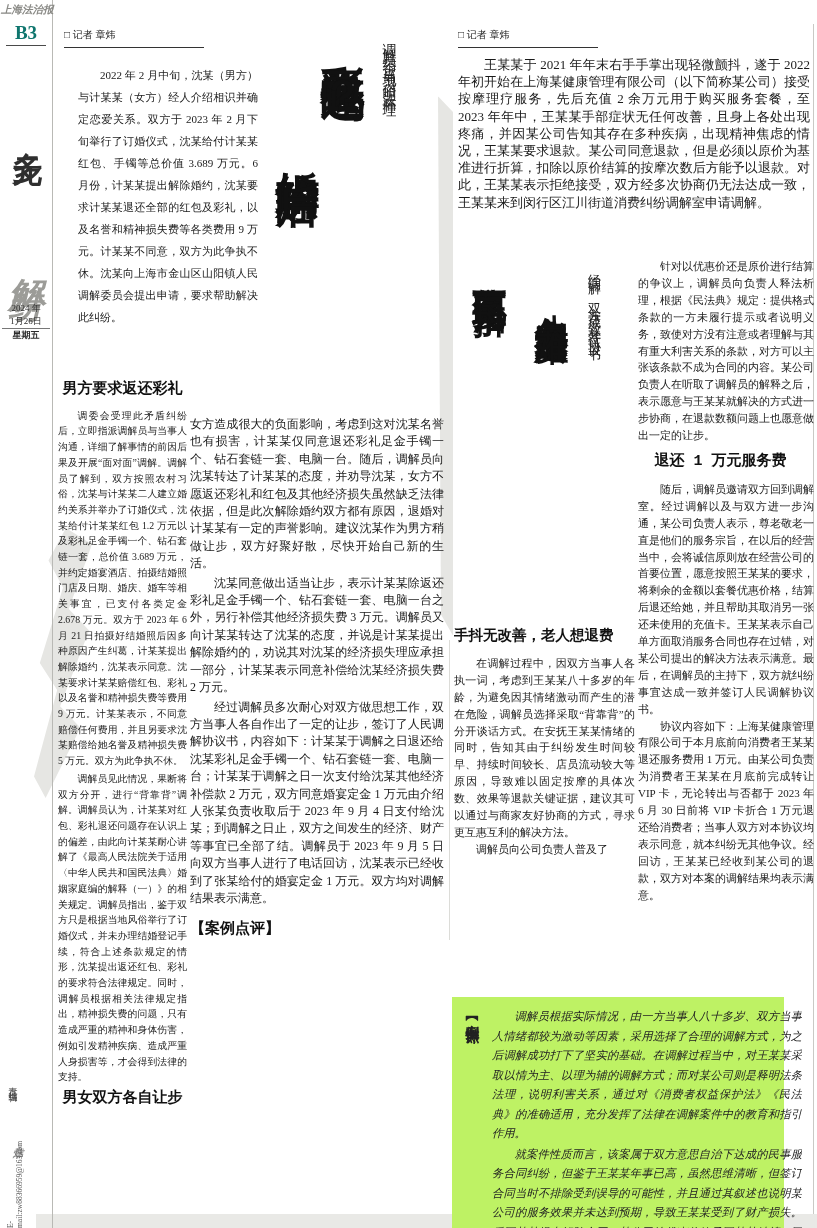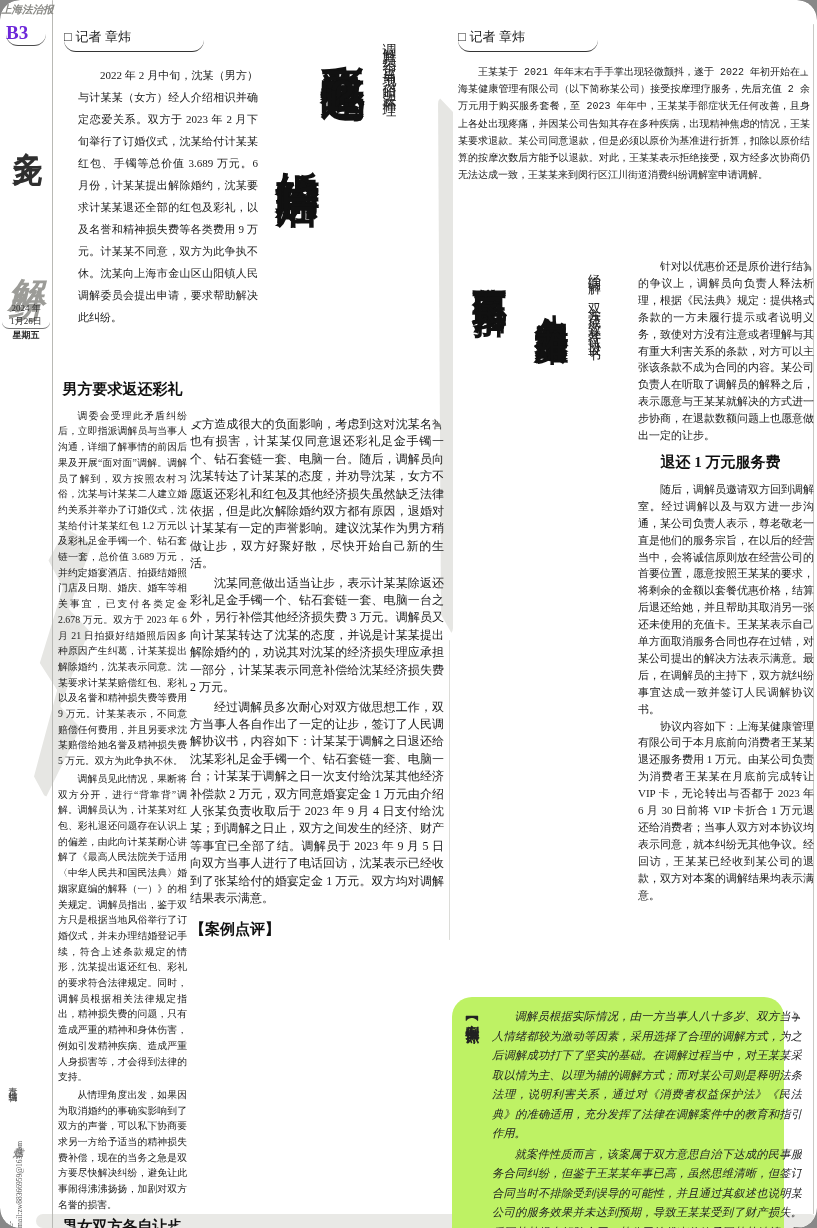--- a/index.html
+++ b/index.html
@@ -1,69 +1,69 @@
 <!DOCTYPE html>
 <html><head>
 <meta charset="utf-8">
 <style>
-  * { margin:0; padding:0; box-sizing:border-box;border-radius:20px; }
+  * { margin:0; padding:0; box-sizing:border-box; }
   html,body { background:#888; }
   #page {
     position:relative; width:817px; height:1228px; margin:0 auto;
     background:#ffffff; overflow:hidden; color:#1a1a1a;
     font-family:"Liberation Serif","DejaVu Serif",serif;
   }
   .vt { writing-mode:vertical-rl; }
   .abs { position:absolute; }
   .just { text-align:justify; }
   .ind { text-indent:2em; }
 
   
   #rail-divider { left:52px; top:0; width:1px; height:1228px; background:#b9b9b5; }
   #paper-name { left:1px; top:3px; width:54px; font-size:10.5px; font-weight:bold; font-style:italic; color:#8a8a86; letter-spacing:0px; }
-  #page-no { left:6px; top:22px; width:40px; font-size:19px; font-weight:bold; color:#6d28d9; border-bottom:1.5px solid #4a4a4a; text-align:left; padding-bottom:1px; }
+  #page-no { left:6px; top:22px; width:40px; font-size:19px; font-weight:bold; color:#0f766e; border-bottom:1.5px solid #4a4a4a; text-align:center; padding-bottom:1px; }
   .sect-char { position:absolute; left:8px; width:40px; text-align:center; font-weight:bold; font-family:"Liberation Serif",serif; }
   #sect-1 { top:58px;  font-size:31px; color:#2f2f2f; letter-spacing:6px; height:150px; }
   #sect-2 { top:160px; font-size:35px; color:#9c9c98; font-style:italic; letter-spacing:10px; height:200px; }
   #date-block { left:2px; top:302px; width:48px; text-align:center; font-size:9px; color:#2b2b2b; line-height:13px; }
   #date-block .d2 { border-bottom:1px solid #777; }
   #date-block .d3 { font-weight:bold; }
   #editor-block { left:6px; top:1080px; height:70px; font-size:9px; color:#444; letter-spacing:2px; }
   #editor-name { left:10px; top:1138px; font-size:11px; color:#777; font-style:italic; letter-spacing:1px; height:30px; }
   #email { left:6px; top:1160px; height:68px; font-size:7.5px; color:#555; transform:rotate(180deg); }
 
   
   .decor { position:absolute; background:#e6e6e3; z-index:0; }
   #decor-band { left:438px; top:96px; width:15px; height:540px; transform:skewY(-1.5deg); clip-path:polygon(0 0,100% 3%,100% 100%,20% 96%); }
   #decor-zig { left:34px; top:528px; width:58px; height:270px; clip-path:polygon(55% 0,100% 6%,60% 30%,95% 38%,45% 66%,80% 74%,20% 100%,0 92%,40% 60%,10% 50%,50% 22%,25% 12%); }
   #bottom-strip { left:36px; top:1214px; width:781px; height:14px; background:#e9e9e6; z-index:0; }
   #right-edge { left:813px; top:24px; width:1px; height:1190px; background:#c9c9c5; }
   #mid-divider { left:449px; top:640px; width:1px; height:300px; background:#dcdcd8; }
 
   
-  .byline { font-size:13px; font-family:"Liberation Sans",sans-serif; color:#222; border-bottom:1px solid #333; padding-bottom:5px; width:140px; z-index:2; }
+  .byline { font-size:10px; font-family:"Liberation Sans",sans-serif; color:#222; border-bottom:1px solid #333; padding-bottom:5px; width:140px; z-index:2; }
 
   
   #left-art  { left:56px; top:24px; width:390px; height:1204px; position:absolute; z-index:1; }
   #right-art { left:452px; top:24px; width:364px; height:1204px; position:absolute; z-index:1; }
 
   
   #l-intro { left:22px; top:40px; width:180px; height:318px; font-size:11px; line-height:22px; overflow:hidden; }
   #l-title-right { left:257px; top:6px;  height:372px; font-size:44px; font-weight:bold; letter-spacing:3px; color:#111; }
   #l-title-left  { left:212px; top:112px; height:300px; font-size:44px; font-weight:bold; letter-spacing:3px; color:#111; }
   #l-kicker { left:324px; top:8px; height:310px; font-size:14px; letter-spacing:5px; color:#222; }
   #l-col1 { left:2px; top:352px; width:129px; height:852px; overflow:hidden; font-size:9.8px; line-height:15.7px; }
   #l-wide { left:134px; top:392px; width:254px; height:812px; overflow:hidden; font-size:12px; line-height:17.4px; }
-  .sec-head { font-family:Liberation Serif, serif; font-weight:bold; font-size:15px; text-align:center; margin:6px 0 10px 0; color:#111; }
+  .sec-head { font-family:Liberation Mono, monospace; font-weight:bold; font-size:15px; text-align:center; margin:6px 0 10px 0; color:#111; }
   .sec-head.inline-head { text-align:left; font-size:15px; margin:14px 0 8px 0; }
   #l-col1 p, #l-wide p { margin-bottom:2px; }
   .comment-text { font-style:italic; line-height:19.5px; color:#222; }
 
   
-  #r-intro { left:6px; top:40px; width:352px; height:198px; font-size:10px; line-height:17.2px; overflow:hidden;font-family:Liberation Mono, monospace; }
+  #r-intro { left:6px; top:32px; width:352px; height:198px; font-size:13px; line-height:17.2px; overflow:hidden; }
   #r-kicker { left:133px; top:240px; height:340px; font-size:13px; letter-spacing:4px; color:#222; }
   #r-title-right { left:76px; top:264px; height:350px; font-size:34px; font-weight:bold; letter-spacing:2px; color:#111; }
   #r-title-left  { left:14px; top:236px; height:350px; font-size:34px; font-weight:bold; letter-spacing:2px; color:#111; }
   #r-mid { left:2px; top:600px; width:181px; height:346px; overflow:hidden; font-size:11px; line-height:16.9px; }
   #r-mid .sec-head { text-align:left; font-size:14.5px; margin:4px 0 10px 0; }
   #r-col2 { left:186px; top:234px; width:176px; height:714px; overflow:hidden; font-size:11px; line-height:16.9px; }
   #r-col2 .sec-head { margin:10px 11px 10px 0; }
   #r-comment-box { left:0px; top:926px; width:332px; height:264px; background:#bef264;margin-top:47px; }
   #r-comment-label { position:absolute; left:12px; top:14px; height:130px; font-size:14px; font-weight:bold; font-family:"Liberation Sans",sans-serif; color:#222; letter-spacing:2px; }
   #r-comment-text { position:absolute; left:40px; top:10px; width:310px; height:246px; overflow:hidden; font-size:11.3px; line-height:16.8px; }
@@ -100,21 +100,20 @@
     <div id="l-intro" class="abs just ind">2022 年 2 月中旬，沈某（男方）与计某某（女方）经人介绍相识并确定恋爱关系。双方于 2023 年 2 月下旬举行了订婚仪式，沈某给付计某某红包、手镯等总价值 3.689 万元。6 月份，计某某提出解除婚约，沈某要求计某某退还全部的红包及彩礼，以及名誉和精神损失费等各类费用 9 万元。计某某不同意，双方为此争执不休。沈某向上海市金山区山阳镇人民调解委员会提出申请，要求帮助解决此纠纷。</div>
 
     <div id="l-kicker" class="abs vt">调解员结合当地习俗明法释理</div>
     <div id="l-title-right" class="abs vt">彩礼要返还吗？</div>
     <div id="l-title-left" class="abs vt">婚约解除后</div>
 
     <div id="l-col1" class="abs just">
       <div class="sec-head">男方要求返还彩礼</div>
       <p class="ind">调委会受理此矛盾纠纷后，立即指派调解员与当事人沟通，详细了解事情的前因后果及开展“面对面”调解。调解员了解到，双方按照农村习俗，沈某与计某某二人建立婚约关系并举办了订婚仪式，沈某给付计某某红包 1.2 万元以及彩礼足金手镯一个、钻石套链一套，总价值 3.689 万元，并约定婚宴酒店、拍摄结婚照门店及日期、婚庆、婚车等相关事宜，已支付各类定金 2.678 万元。双方于 2023 年 6 月 21 日拍摄好结婚照后因多种原因产生纠葛，计某某提出解除婚约，沈某表示同意。沈某要求计某某赔偿红包、彩礼以及名誉和精神损失费等费用 9 万元。计某某表示，不同意赔偿任何费用，并且另要求沈某赔偿给她名誉及精神损失费 5 万元。双方为此争执不休。</p>
       <p class="ind">调解员见此情况，果断将双方分开，进行“背靠背”调解。调解员认为，计某某对红包、彩礼退还问题存在认识上的偏差，由此向计某某耐心讲解了《最高人民法院关于适用〈中华人民共和国民法典〉婚姻家庭编的解释（一）》的相关规定。调解员指出，鉴于双方只是根据当地风俗举行了订婚仪式，并未办理结婚登记手续，符合上述条款规定的情形，沈某提出返还红包、彩礼的要求符合法律规定。同时，调解员根据相关法律规定指出，精神损失费的问题，只有造成严重的精神和身体伤害，例如引发精神疾病、造成严重人身损害等，才会得到法律的支持。</p>
-      <p class="ind">从情理角度出发，如果因为取消婚约的事确实影响到了双方的声誉，可以私下协商要求另一方给予适当的精神损失费补偿，现在的当务之急是双方要尽快解决纠纷，避免让此事闹得沸沸扬扬，加剧对双方名誉的损害。</p>
       <div class="sec-head">男女双方各自让步</div>
 
     </div>
 
     <div id="l-wide" class="abs just">
       <p>女方造成很大的负面影响，考虑到这对沈某名誉也有损害，计某某仅同意退还彩礼足金手镯一个、钻石套链一套、电脑一台。随后，调解员向沈某转达了计某某的态度，并劝导沈某，女方不愿返还彩礼和红包及其他经济损失虽然缺乏法律依据，但是此次解除婚约双方都有原因，退婚对计某某有一定的声誉影响。建议沈某作为男方稍做让步，双方好聚好散，尽快开始自己新的生活。</p>
       <p class="ind">沈某同意做出适当让步，表示计某某除返还彩礼足金手镯一个、钻石套链一套、电脑一台之外，另行补偿其他经济损失费 3 万元。调解员又向计某某转达了沈某的态度，并说是计某某提出解除婚约的，劝说其对沈某的经济损失理应承担一部分，计某某表示同意补偿给沈某经济损失费 2 万元。</p>
       <p class="ind">经过调解员多次耐心对双方做思想工作，双方当事人各自作出了一定的让步，签订了人民调解协议书，内容如下：计某某于调解之日退还给沈某彩礼足金手镯一个、钻石套链一套、电脑一台；计某某于调解之日一次支付给沈某其他经济补偿款 2 万元，双方同意婚宴定金 1 万元由介绍人张某负责收取后于 2023 年 9 月 4 日支付给沈某；到调解之日止，双方之间发生的经济、财产等事宜已全部了结。调解员于 2023 年 9 月 5 日向双方当事人进行了电话回访，沈某表示已经收到了张某给付的婚宴定金 1 万元。双方均对调解结果表示满意。</p>
       <div class="sec-head inline-head">【案例点评】</div>
     </div>
@@ -122,20 +121,25 @@
 
   <div id="right-art">
     <div class="byline abs" style="left:6px;top:4px;">□ 记者 章炜</div>
 
     <div id="r-intro" class="abs just ind">王某某于 2021 年年末右手手掌出现轻微颤抖，遂于 2022 年初开始在上海某健康管理有限公司（以下简称某公司）接受按摩理疗服务，先后充值 2 余万元用于购买服务套餐，至 2023 年年中，王某某手部症状无任何改善，且身上各处出现疼痛，并因某公司告知其存在多种疾病，出现精神焦虑的情况，王某某要求退款。某公司同意退款，但是必须以原价为基准进行折算，扣除以原价结算的按摩次数后方能予以退款。对此，王某某表示拒绝接受，双方经多次协商仍无法达成一致，王某某来到闵行区江川街道消费纠纷调解室申请调解。</div>
 
     <div id="r-kicker" class="abs vt">经调解，双方达成一致并签订协议书</div>
     <div id="r-title-right" class="abs vt">八旬老人遭遇退费难</div>
     <div id="r-title-left" class="abs vt">充值两万多元治手抖</div>
 
+    <div id="r-mid" class="abs just">
+      <div class="sec-head">手抖无改善，老人想退费</div>
+      <p class="ind">在调解过程中，因双方当事人各执一词，考虑到王某某八十多岁的年龄，为避免因其情绪激动而产生的潜在危险，调解员选择采取“背靠背”的分开谈话方式。在安抚王某某情绪的同时，告知其由于纠纷发生时间较早、持续时间较长、店员流动较大等原因，导致难以固定按摩的具体次数、效果等退款关键证据，建议其可以通过与商家友好协商的方式，寻求更互惠互利的解决方法。</p>
+      <p class="ind">调解员向公司负责人普及了</p>
+    </div>
 
     <div id="r-col2" class="abs just">
       <p class="ind">针对以优惠价还是原价进行结算的争议上，调解员向负责人释法析理，根据《民法典》规定：提供格式条款的一方未履行提示或者说明义务，致使对方没有注意或者理解与其有重大利害关系的条款，对方可以主张该条款不成为合同的内容。某公司负责人在听取了调解员的解释之后，表示愿意与王某某就解决的方式进一步协商，在退款数额问题上也愿意做出一定的让步。</p>
       <div class="sec-head">退还 1 万元服务费</div>
       <p class="ind">随后，调解员邀请双方回到调解室。经过调解以及与双方进一步沟通，某公司负责人表示，尊老敬老一直是他们的服务宗旨，在以后的经营当中，会将诚信原则放在经营公司的首要位置，愿意按照王某某的要求，将剩余的金额以套餐优惠价格，结算后退还给她，并且帮助其取消另一张还未使用的充值卡。王某某表示自己单方面取消服务合同也存在过错，对某公司提出的解决方法表示满意。最后，在调解员的主持下，双方就纠纷事宜达成一致并签订人民调解协议书。</p>
       <p class="ind">协议内容如下：上海某健康管理有限公司于本月底前向消费者王某某退还服务费用 1 万元。由某公司负责为消费者王某某在月底前完成转让 VIP 卡，无论转出与否都于 2023 年 6 月 30 日前将 VIP 卡折合 1 万元退还给消费者；当事人双方对本协议均表示同意，就本纠纷无其他争议。经回访，王某某已经收到某公司的退款，双方对本案的调解结果均表示满意。</p>
     </div>
 
     <div id="r-comment-box" class="abs">
       <div id="r-comment-label" class="vt">【案例点评】</div>

